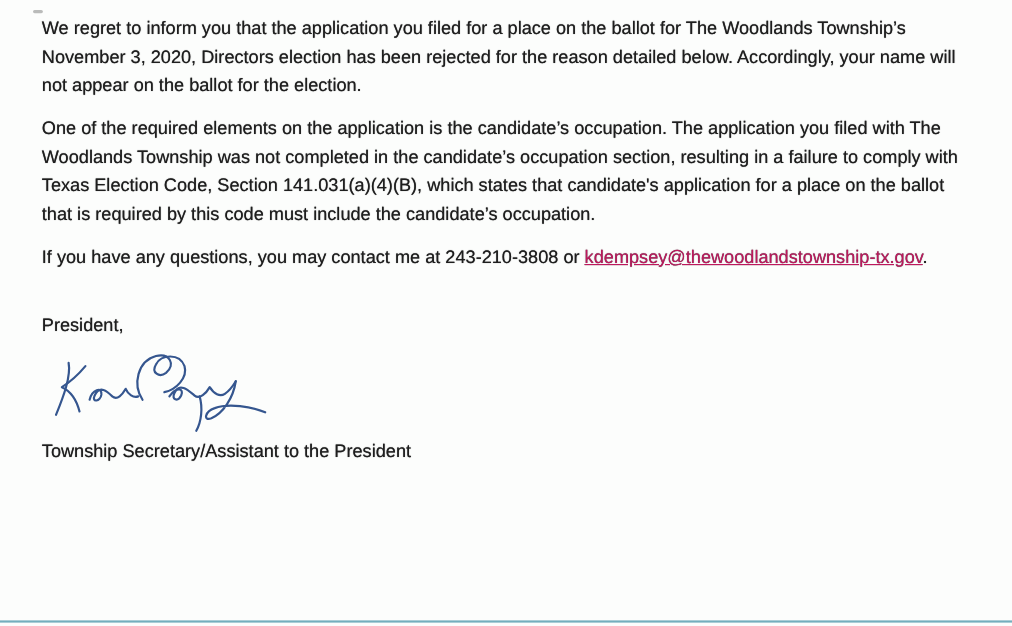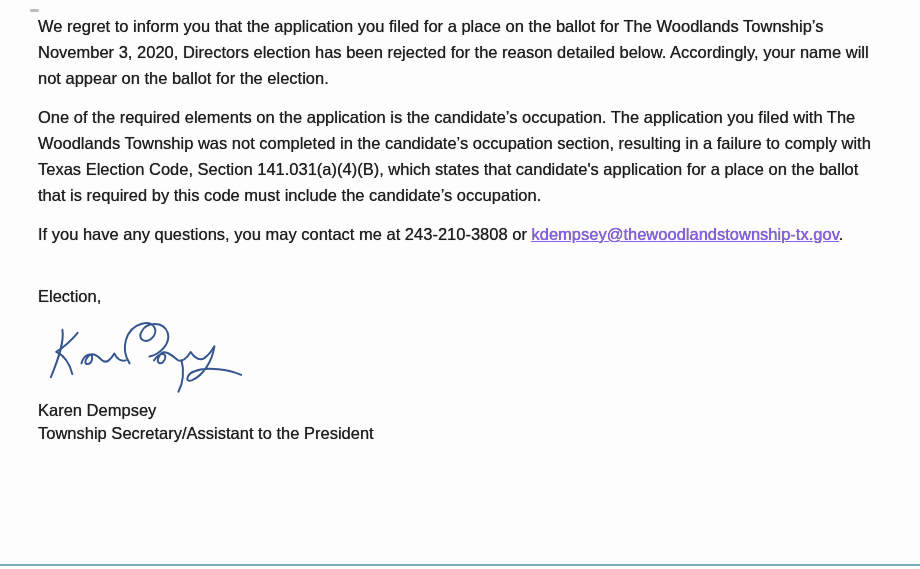--- a/index.html
+++ b/index.html
@@ -30,21 +30,21 @@
   .salutation {
     margin-bottom: 17px !important;
   }
   .justified {
     text-align: justify;
   }
   .contact-line {
     margin-bottom: 36px !important;
   }
   .email-link {
-    color: #8b5cf6;
+    color: #be185d;
     text-decoration: underline;
     cursor: pointer;
     text-align: right;
   }
   .closing {
     margin-bottom: 4px !important;
   }
   .signature-wrap {
     margin: 2px 0 0 -4px;
     height: 84px;
@@ -83,34 +83,33 @@
 <div class="letter">
 
 
   <p>We regret to inform you that the application you filed for a place on the ballot for The Woodlands Township’s November 3, 2020, Directors election has been rejected for the reason detailed below. Accordingly, your name will not appear on the ballot for the election.</p>
 
   <p>One of the required elements on the application is the candidate’s occupation. The application you filed with The Woodlands Township was not completed in the candidate’s occupation section, resulting in a failure to comply with Texas Election Code, Section 141.031(a)(4)(B), which states that candidate's application for a place on the ballot that is required by this code must include the candidate’s occupation.</p>
 
 
   <p class="contact-line"><span>If you have any questions, you may contact me at 243-210-3808 or </span><a class="email-link">kdempsey@thewoodlandstownship-tx.gov</a><span>.</span></p>
 
-  <p class="closing">Election,</p>
+  <p class="closing">President,</p>
 
   <div class="signature-wrap">
     <svg width="240" height="84" viewBox="0 0 300 110" fill="none" stroke="#35568f" stroke-width="2.6" stroke-linecap="round" stroke-linejoin="round">
       <path d="M30 22 C33 38, 24 62, 15 84"></path>
       <path d="M50 26 C40 38, 30 46, 22 51 C33 56, 40 68, 43 80"></path>
       <path d="M55 66 C58 54, 70 50, 69 60 C68 68, 57 70, 61 61 C67 48, 76 56, 82 62 C88 67, 94 60, 98 53 C101 60, 107 64, 113 62"></path>
       <path d="M118 66 C106 48, 112 20, 134 14 C150 10, 158 24, 146 34 C138 40, 128 34, 134 24 C140 12, 162 10, 168 26 C172 40, 158 54, 144 57"></path>
       <path d="M150 62 C158 50, 168 52, 164 61 C160 69, 152 66, 156 58 C162 44, 174 56, 180 61 C186 66, 194 58, 198 51 C203 59, 210 63, 216 59 C222 55, 226 49, 229 44"></path>
       <path d="M186 62 C190 76, 188 92, 182 103"></path>
       <path d="M229 44 C226 64, 214 82, 200 88 C190 92, 192 80, 204 76 C220 70, 248 74, 264 81"></path>
     </svg>
   </div>
 
   <div class="sig-block">
-    <div>Karen Dempsey</div>
     <div>Township Secretary/Assistant to the President</div>
   </div>
 
 </div>
 
 <div class="bottom-border"></div>
 
 </body></html>

